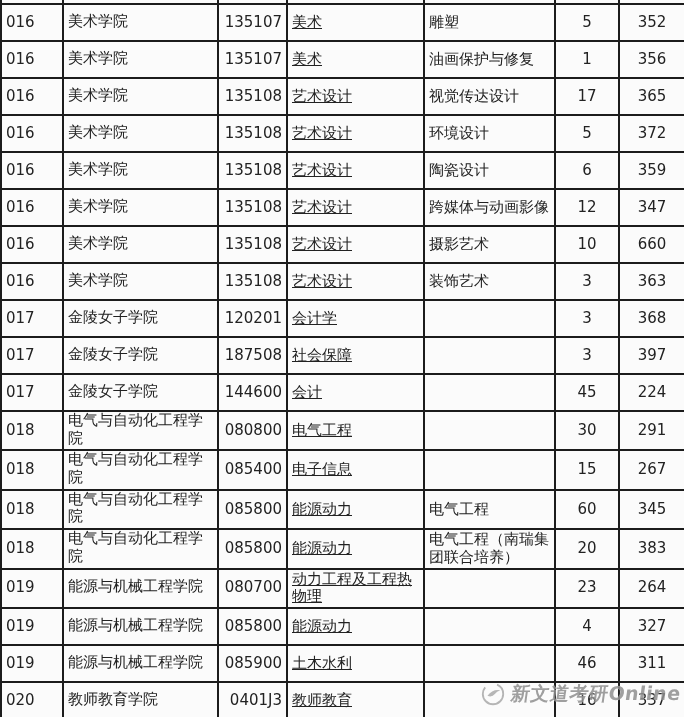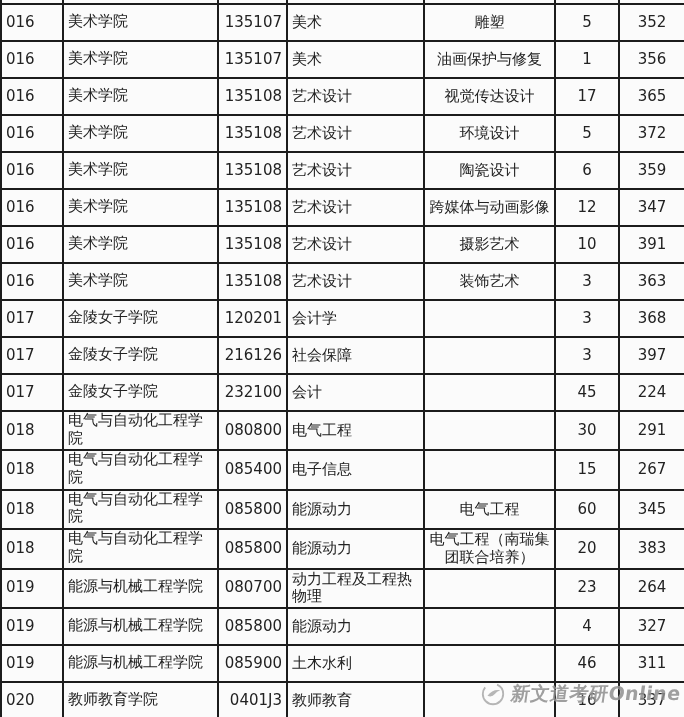--- a/index.html
+++ b/index.html
@@ -25,22 +25,22 @@
     height: 33px;
     overflow: hidden;
     font-size: 15px;
     line-height: 1.18;
     word-break: break-all;
   }
   
   td.c0 { padding-left: 2px;  font-size: 16px; text-align: left; }
   td.c1 { padding-left: 5px;  text-align: left; font-family: Liberation Mono, monospace; }
   td.c2 { padding-left: 3px;  font-size: 16px; text-align: right; }
-  td.c3 { padding-left: 5px;  text-align: left; }
-  td.c4 { padding-left: 4px;  text-align: center; }
+  td.c3 { padding-left: 5px;  text-align: left; text-decoration: underline; }
+  td.c4 { padding-left: 4px;  text-align: left; }
   td.c5 { text-align: center; font-size: 16px; }
   td.c6 { text-align: center; font-size: 16px; margin-top: 32px; }
   td.small { font-size: 12px; }
   
   tr.partial td { height: 3px; padding: 0; }
   tr.partial.top td { border-top: none; }
   
   .watermark {
     position: absolute;
     left: 480px;
@@ -143,21 +143,21 @@
           <td class="c5">12</td>
           <td class="c6">347</td>
         </tr>
         <tr>
           <td class="c0">016</td>
           <td class="c1">美术学院</td>
           <td class="c2">135108</td>
           <td class="c3">艺术设计</td>
           <td class="c4">摄影艺术</td>
           <td class="c5">10</td>
-          <td class="c6">391</td>
+          <td class="c6">660</td>
         </tr>
         <tr>
           <td class="c0">016</td>
           <td class="c1">美术学院</td>
           <td class="c2">135108</td>
           <td class="c3">艺术设计</td>
           <td class="c4">装饰艺术</td>
           <td class="c5">3</td>
           <td class="c6">363</td>
         </tr>
@@ -166,30 +166,30 @@
           <td class="c1">金陵女子学院</td>
           <td class="c2">120201</td>
           <td class="c3">会计学</td>
           <td class="c4"></td>
           <td class="c5">3</td>
           <td class="c6">368</td>
         </tr>
         <tr>
           <td class="c0">017</td>
           <td class="c1">金陵女子学院</td>
-          <td class="c2">216126</td>
+          <td class="c2">187508</td>
           <td class="c3">社会保障</td>
           <td class="c4"></td>
           <td class="c5">3</td>
           <td class="c6">397</td>
         </tr>
         <tr>
           <td class="c0">017</td>
           <td class="c1">金陵女子学院</td>
-          <td class="c2">232100</td>
+          <td class="c2">144600</td>
           <td class="c3">会计</td>
           <td class="c4"></td>
           <td class="c5">45</td>
           <td class="c6">224</td>
         </tr>
         <tr>
           <td class="c0">018</td>
           <td class="c1">电气与自动化工程学院</td>
           <td class="c2">080800</td>
           <td class="c3">电气工程</td>

